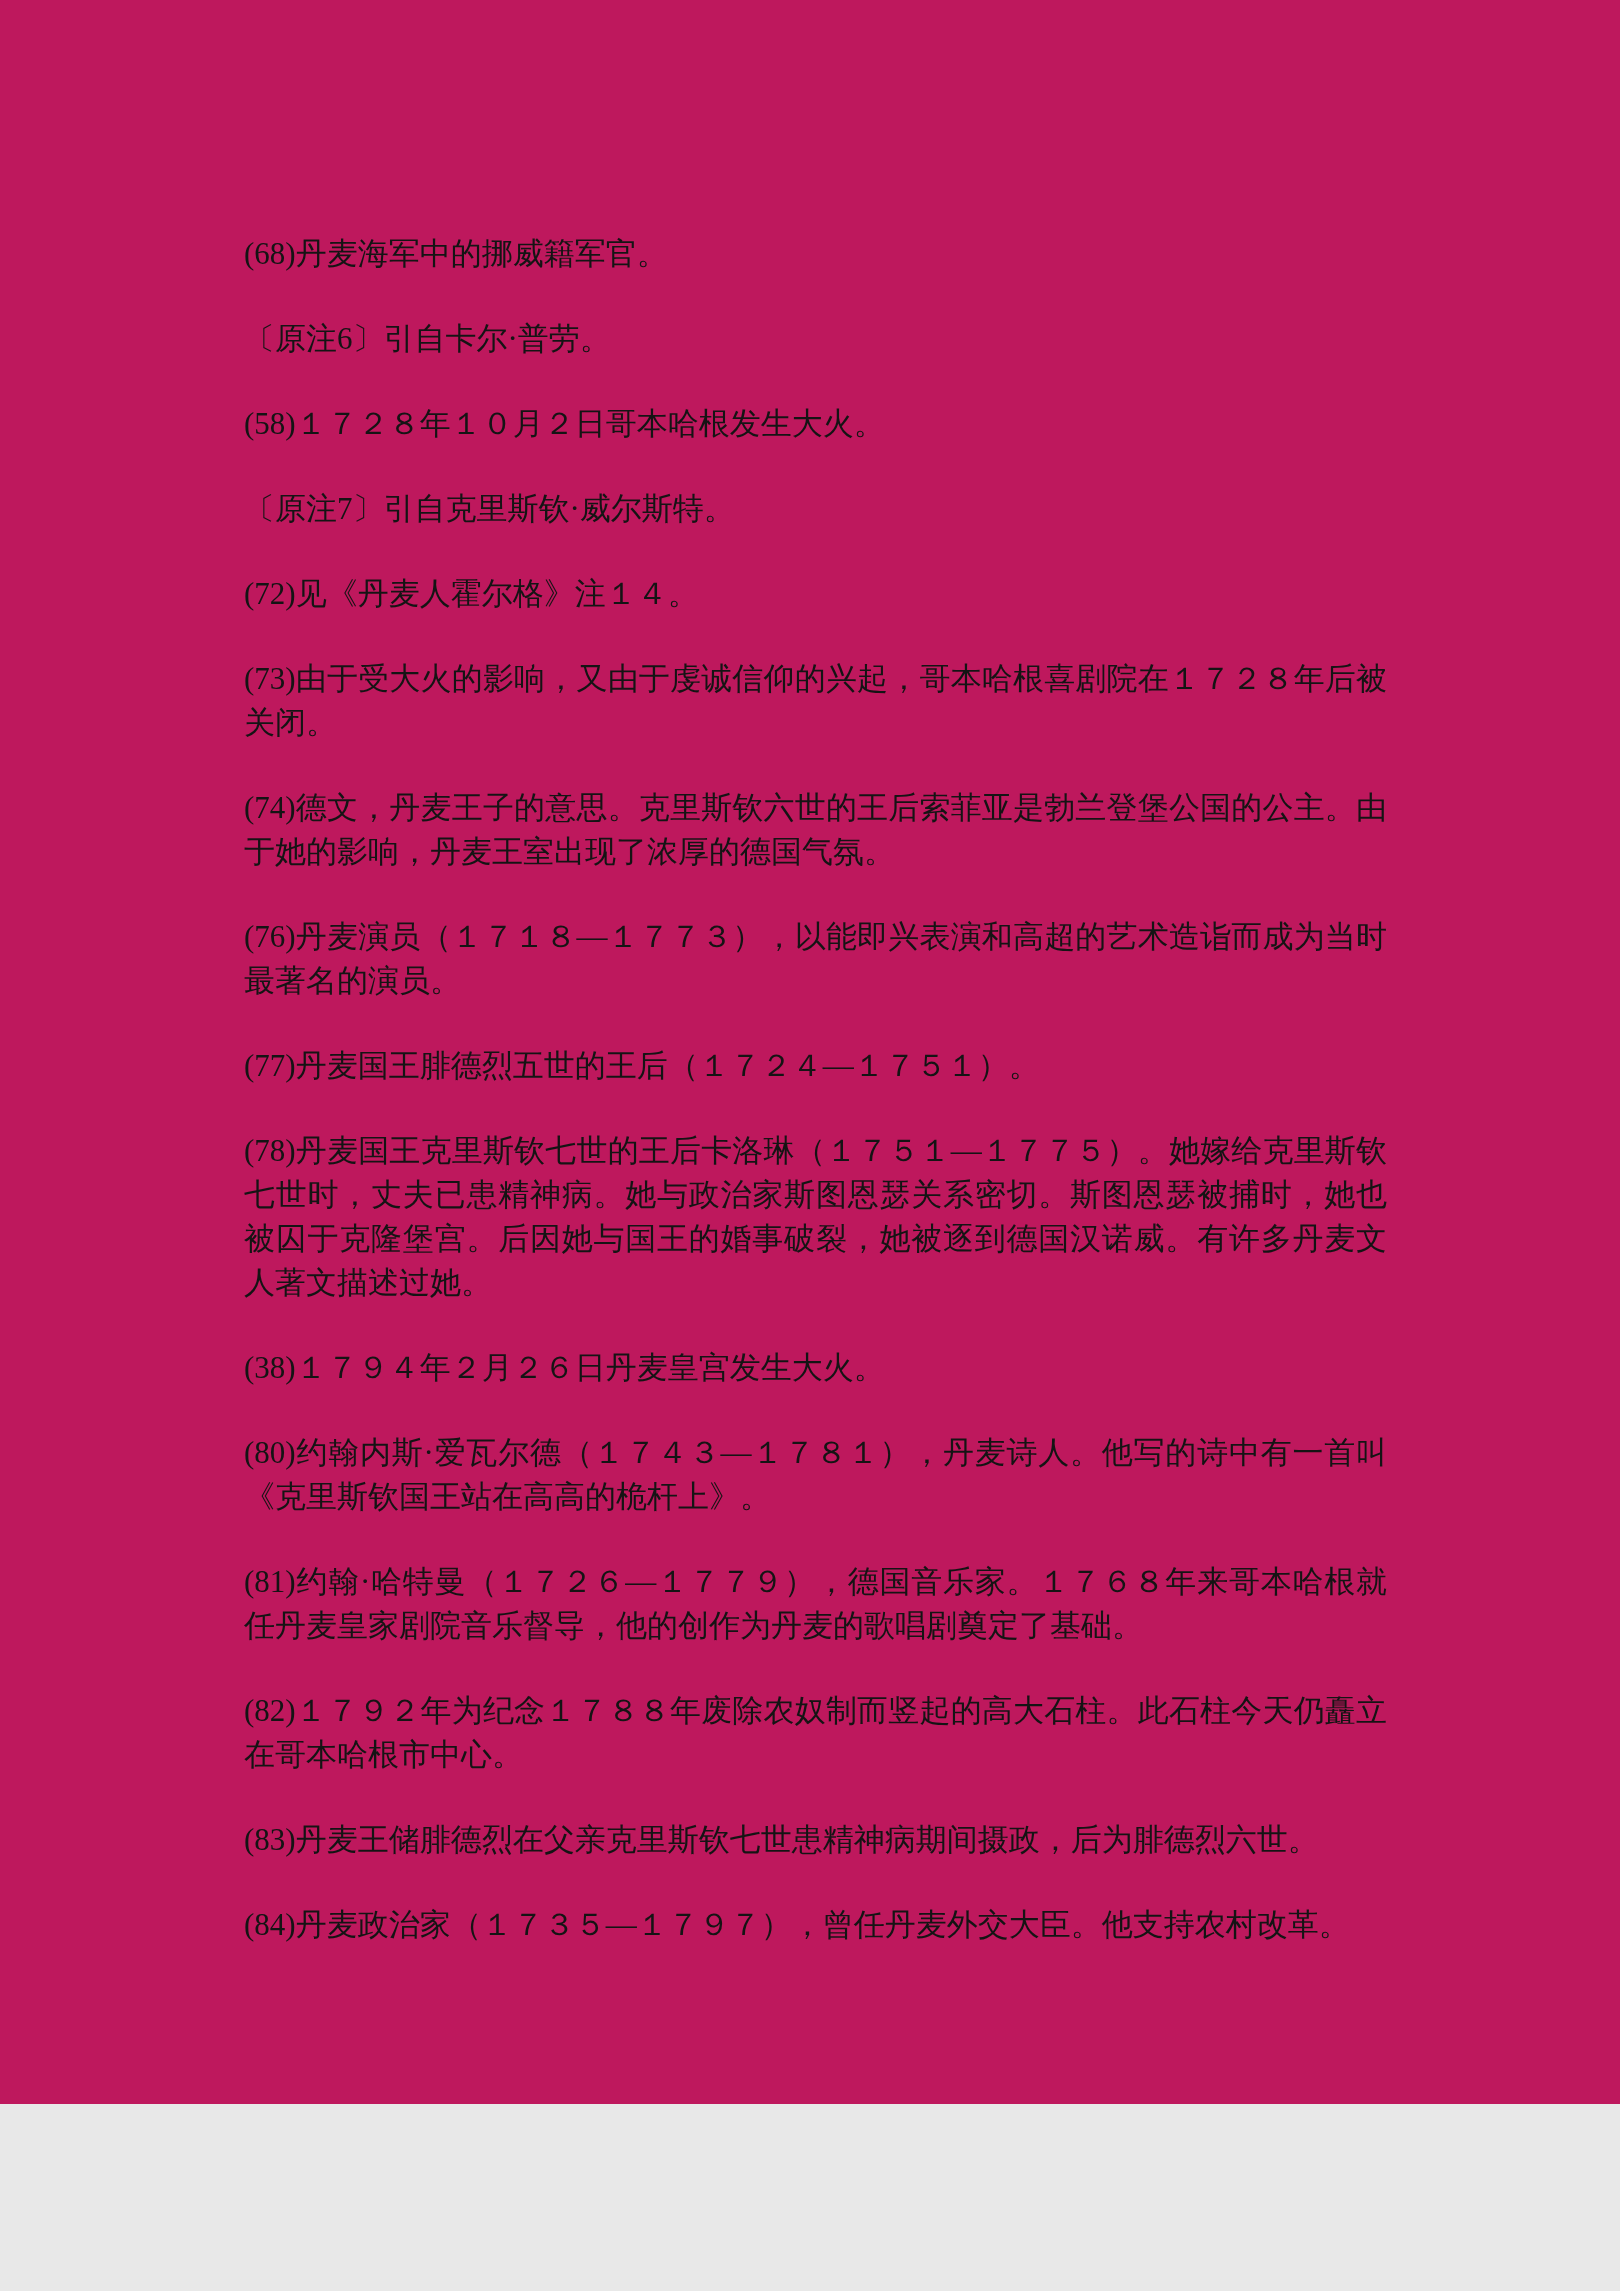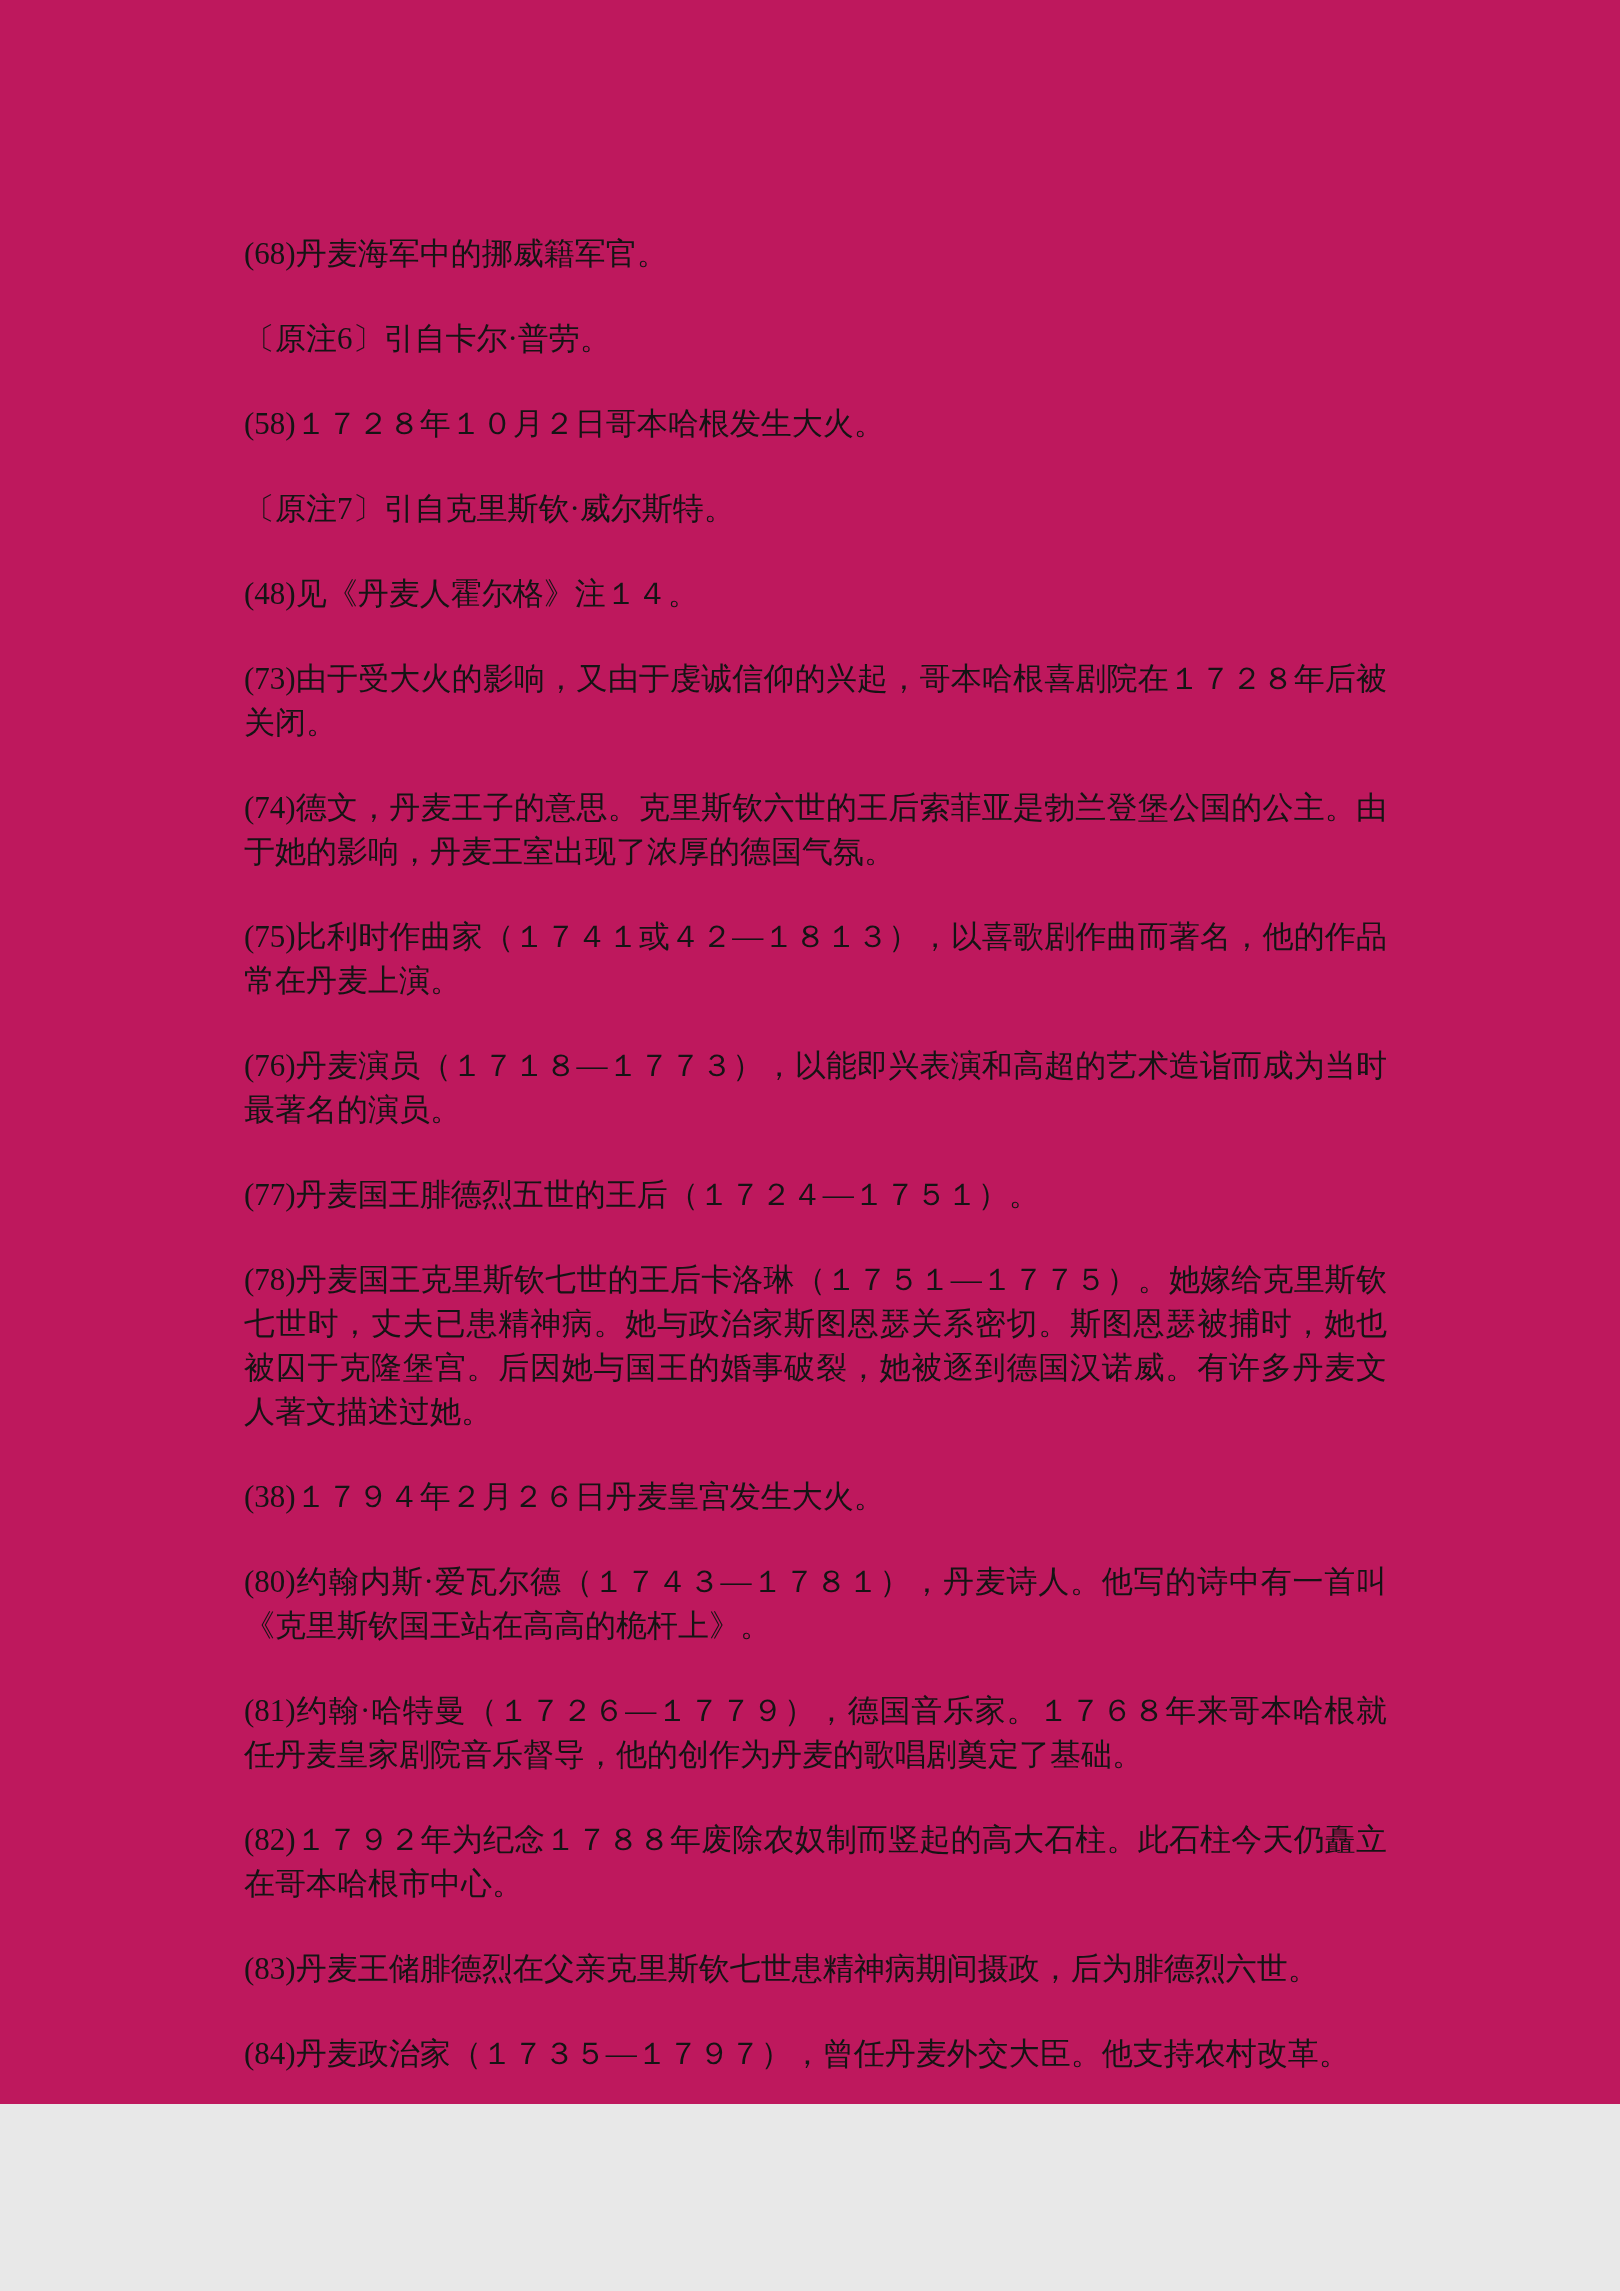--- a/index.html
+++ b/index.html
@@ -36,24 +36,23 @@
 </style>
 </head>
 <body>
 
 <div class="page">
   <div class="content">
     <p class="para">(68)丹麦海军中的挪威籍军官。</p>
     <p class="para">〔原注6〕引自卡尔·普劳。</p>
     <p class="para">(58)１７２８年１０月２日哥本哈根发生大火。</p>
     <p class="para">〔原注7〕引自克里斯钦·威尔斯特。</p>
-    <p class="para">(48)见《丹麦人霍尔格》注１４。</p>
+    <p class="para">(72)见《丹麦人霍尔格》注１４。</p>
     <p class="para">(73)由于受大火的影响，又由于虔诚信仰的兴起，哥本哈根喜剧院在１７２８年后被关闭。</p>
     <p class="para">(74)德文，丹麦王子的意思。克里斯钦六世的王后索菲亚是勃兰登堡公国的公主。由于她的影响，丹麦王室出现了浓厚的德国气氛。</p>
-    <p class="para">(75)比利时作曲家（１７４１或４２—１８１３），以喜歌剧作曲而著名，他的作品常在丹麦上演。</p>
     <p class="para">(76)丹麦演员（１７１８—１７７３），以能即兴表演和高超的艺术造诣而成为当时最著名的演员。</p>
     <p class="para">(77)丹麦国王腓德烈五世的王后（１７２４—１７５１）。</p>
     <p class="para">(78)丹麦国王克里斯钦七世的王后卡洛琳（１７５１—１７７５）。她嫁给克里斯钦七世时，丈夫已患精神病。她与政治家斯图恩瑟关系密切。斯图恩瑟被捕时，她也被囚于克隆堡宫。后因她与国王的婚事破裂，她被逐到德国汉诺威。有许多丹麦文人著文描述过她。</p>
     <p class="para">(38)１７９４年２月２６日丹麦皇宫发生大火。</p>
     <p class="para">(80)约翰内斯·爱瓦尔德（１７４３—１７８１），丹麦诗人。他写的诗中有一首叫《克里斯钦国王站在高高的桅杆上》。</p>
     <p class="para">(81)约翰·哈特曼（１７２６—１７７９），德国音乐家。１７６８年来哥本哈根就任丹麦皇家剧院音乐督导，他的创作为丹麦的歌唱剧奠定了基础。</p>
     <p class="para">(82)１７９２年为纪念１７８８年废除农奴制而竖起的高大石柱。此石柱今天仍矗立在哥本哈根市中心。</p>
     <p class="para">(83)丹麦王储腓德烈在父亲克里斯钦七世患精神病期间摄政，后为腓德烈六世。</p>
     <p class="para">(84)丹麦政治家（１７３５—１７９７），曾任丹麦外交大臣。他支持农村改革。</p>
   </div>

